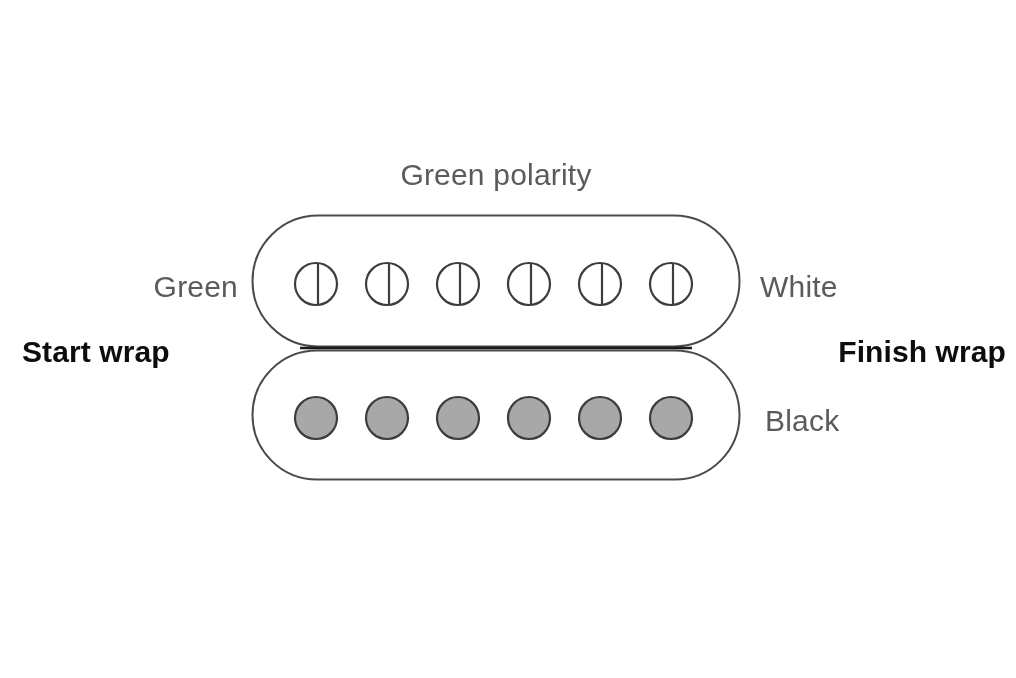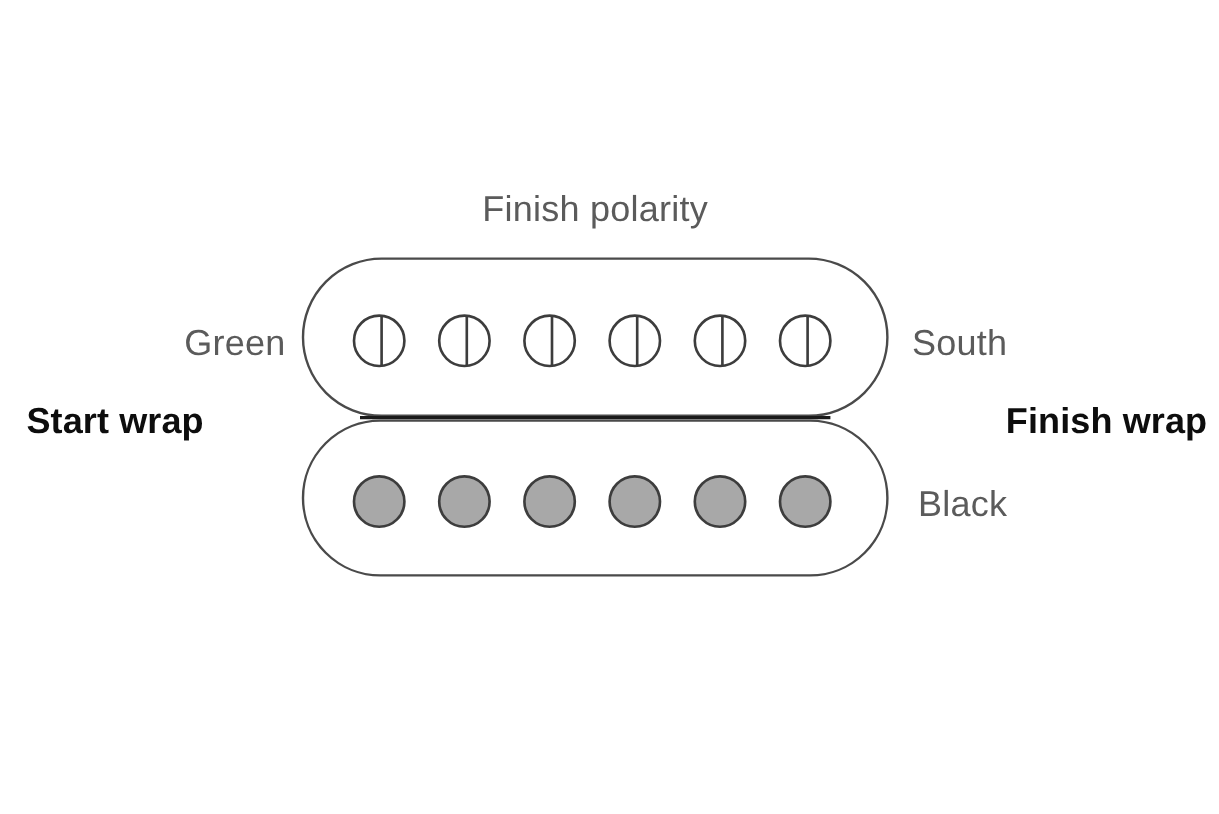--- a/index.html
+++ b/index.html
@@ -144,26 +144,26 @@
         <circle cx="458" cy="418" r="21" fill="#a8a8a8" stroke="#3d3d3d" stroke-width="2.2"></circle>
         <circle cx="529" cy="418" r="21" fill="#a8a8a8" stroke="#3d3d3d" stroke-width="2.2"></circle>
         <circle cx="600" cy="418" r="21" fill="#a8a8a8" stroke="#3d3d3d" stroke-width="2.2"></circle>
         <circle cx="671" cy="418" r="21" fill="#a8a8a8" stroke="#3d3d3d" stroke-width="2.2"></circle>
       </g>
     </g>
 
     <line x1="300" y1="348" x2="692" y2="348" stroke="#1a1a1a" stroke-width="2.6"></line>
   </svg>
 
-  <div class="lbl polarity" id="south-polarity-label">Finish polarity</div>
+  <div class="lbl polarity" id="south-polarity-label">Green polarity</div>
 
 
   <div class="lbl wire-label" id="green-label">Green</div>
 
-  <div class="lbl wire-label" id="white-label">South</div>
+  <div class="lbl wire-label" id="white-label">White</div>
 
 
   <div class="lbl wire-label" id="black-label">Black</div>
 
   <div class="lbl wrap-label" id="start-wrap-label">Start wrap</div>
 
   <div class="lbl wrap-label" id="finish-wrap-label">Finish wrap</div>
 
 </div>
 

